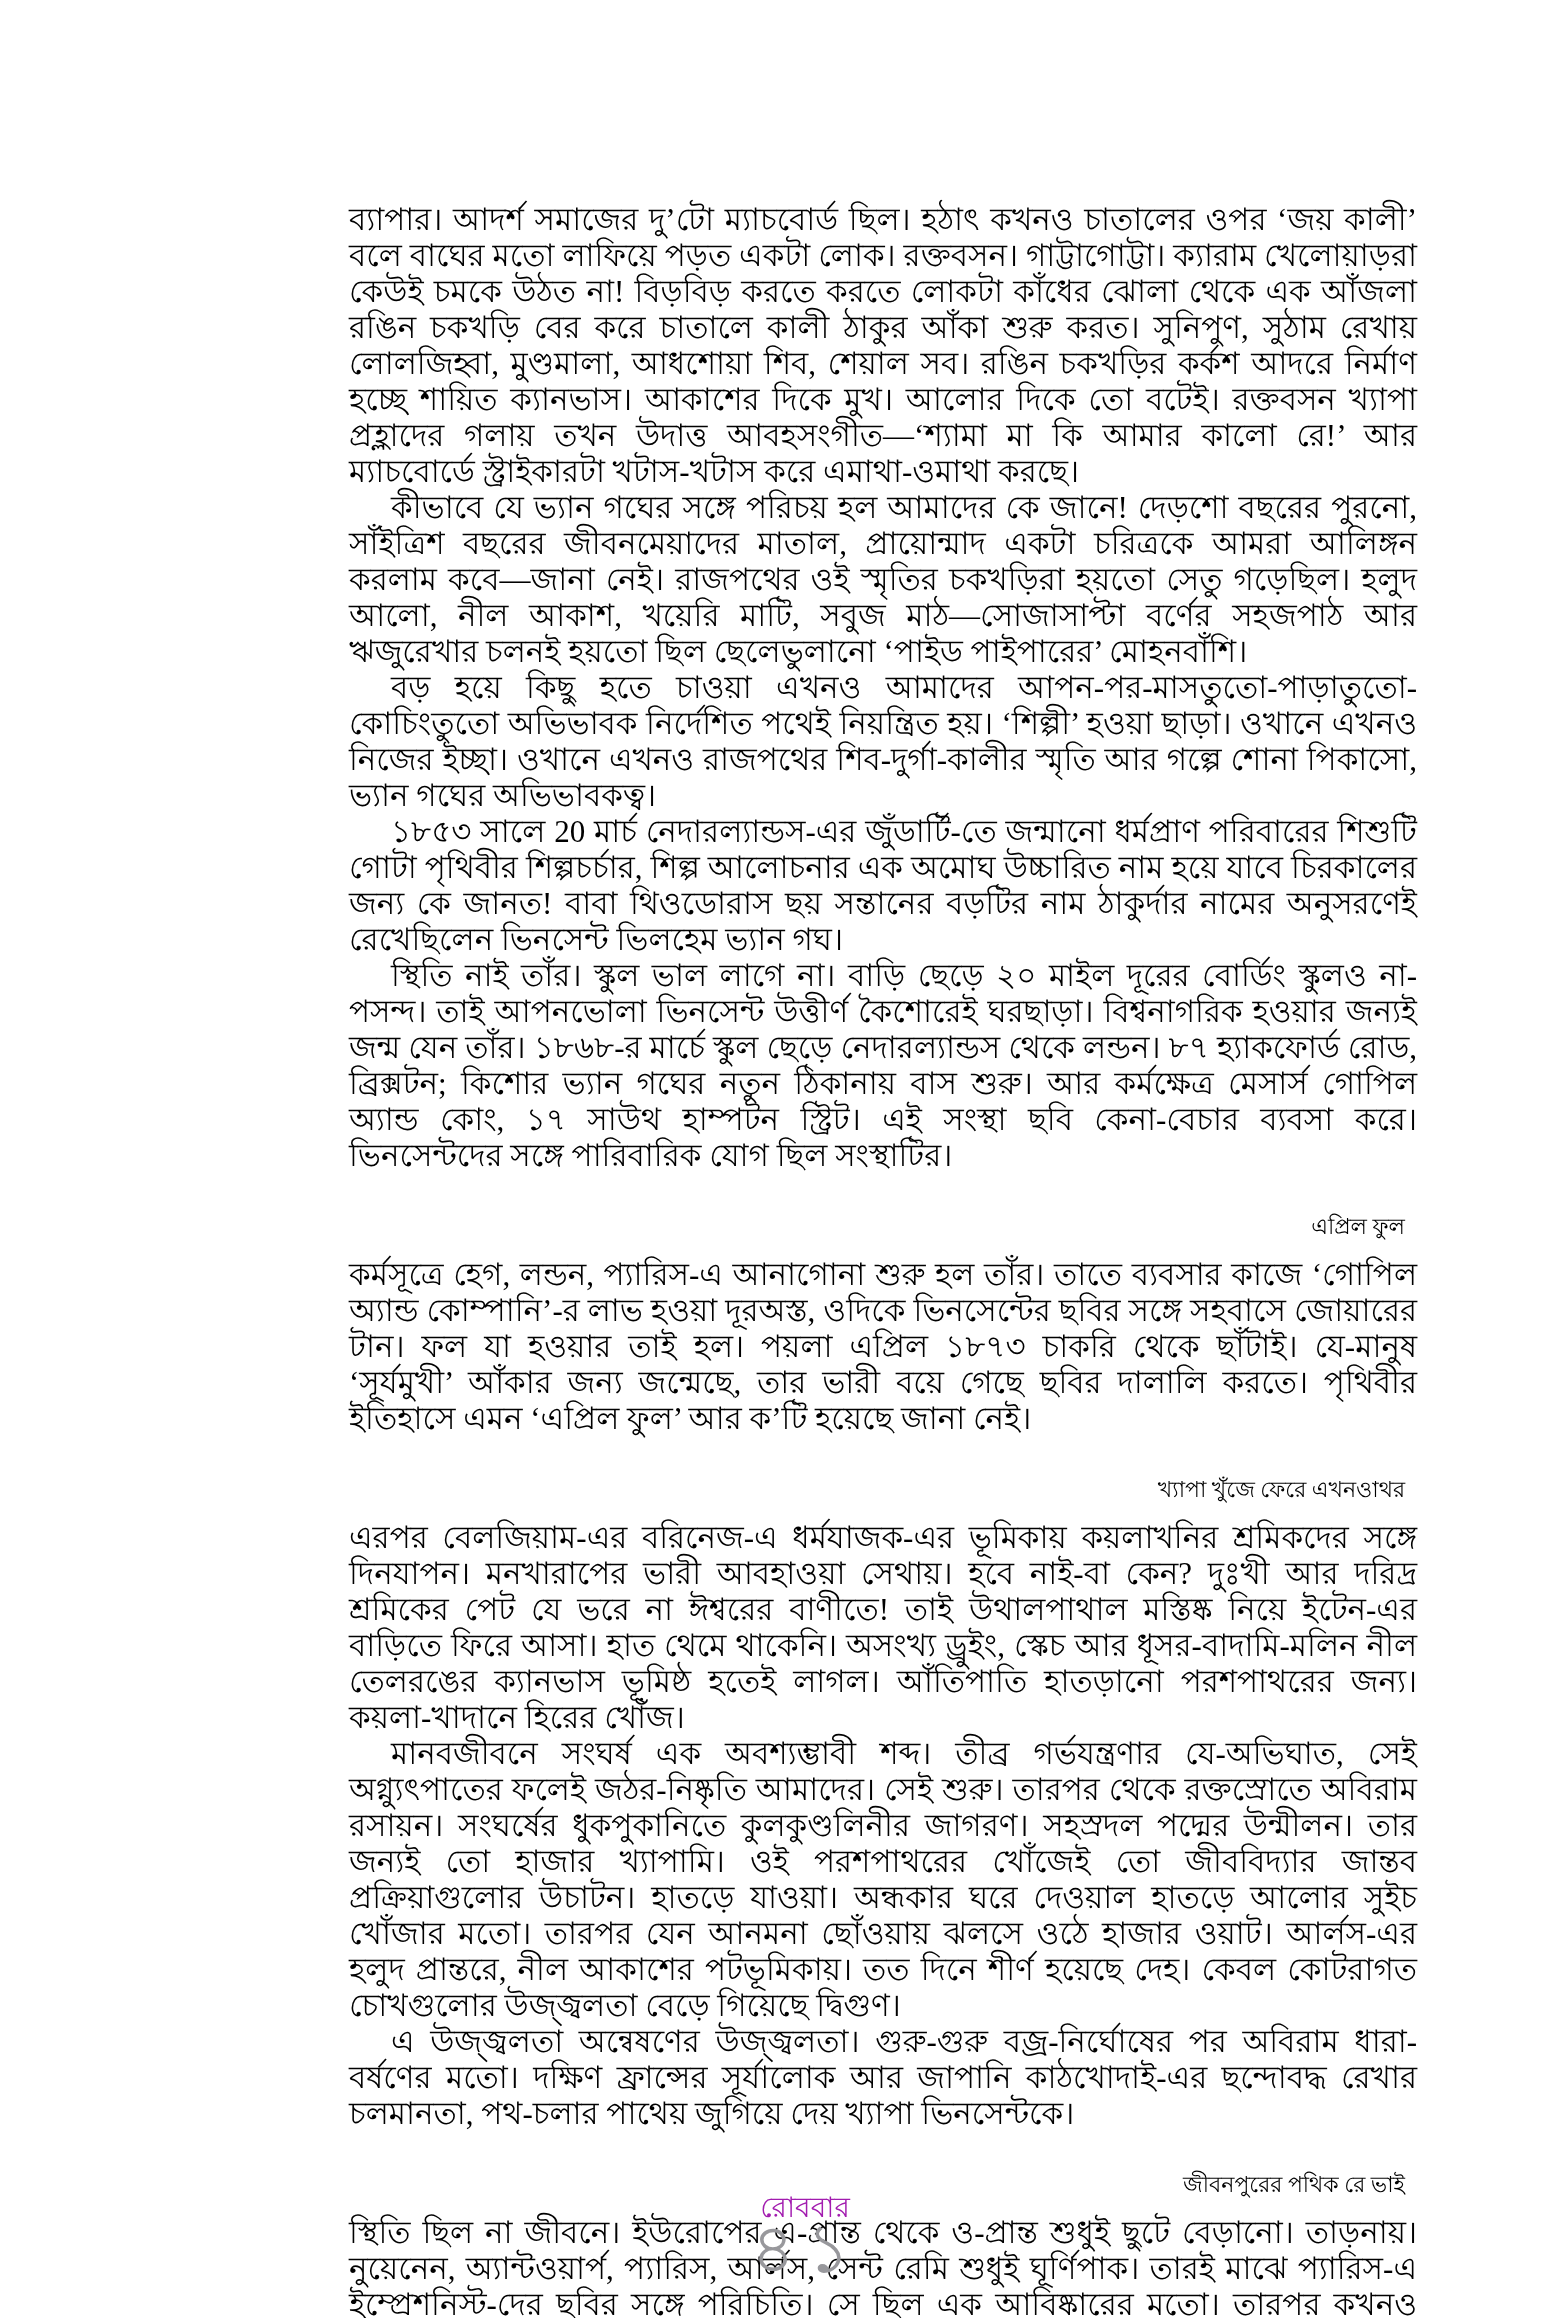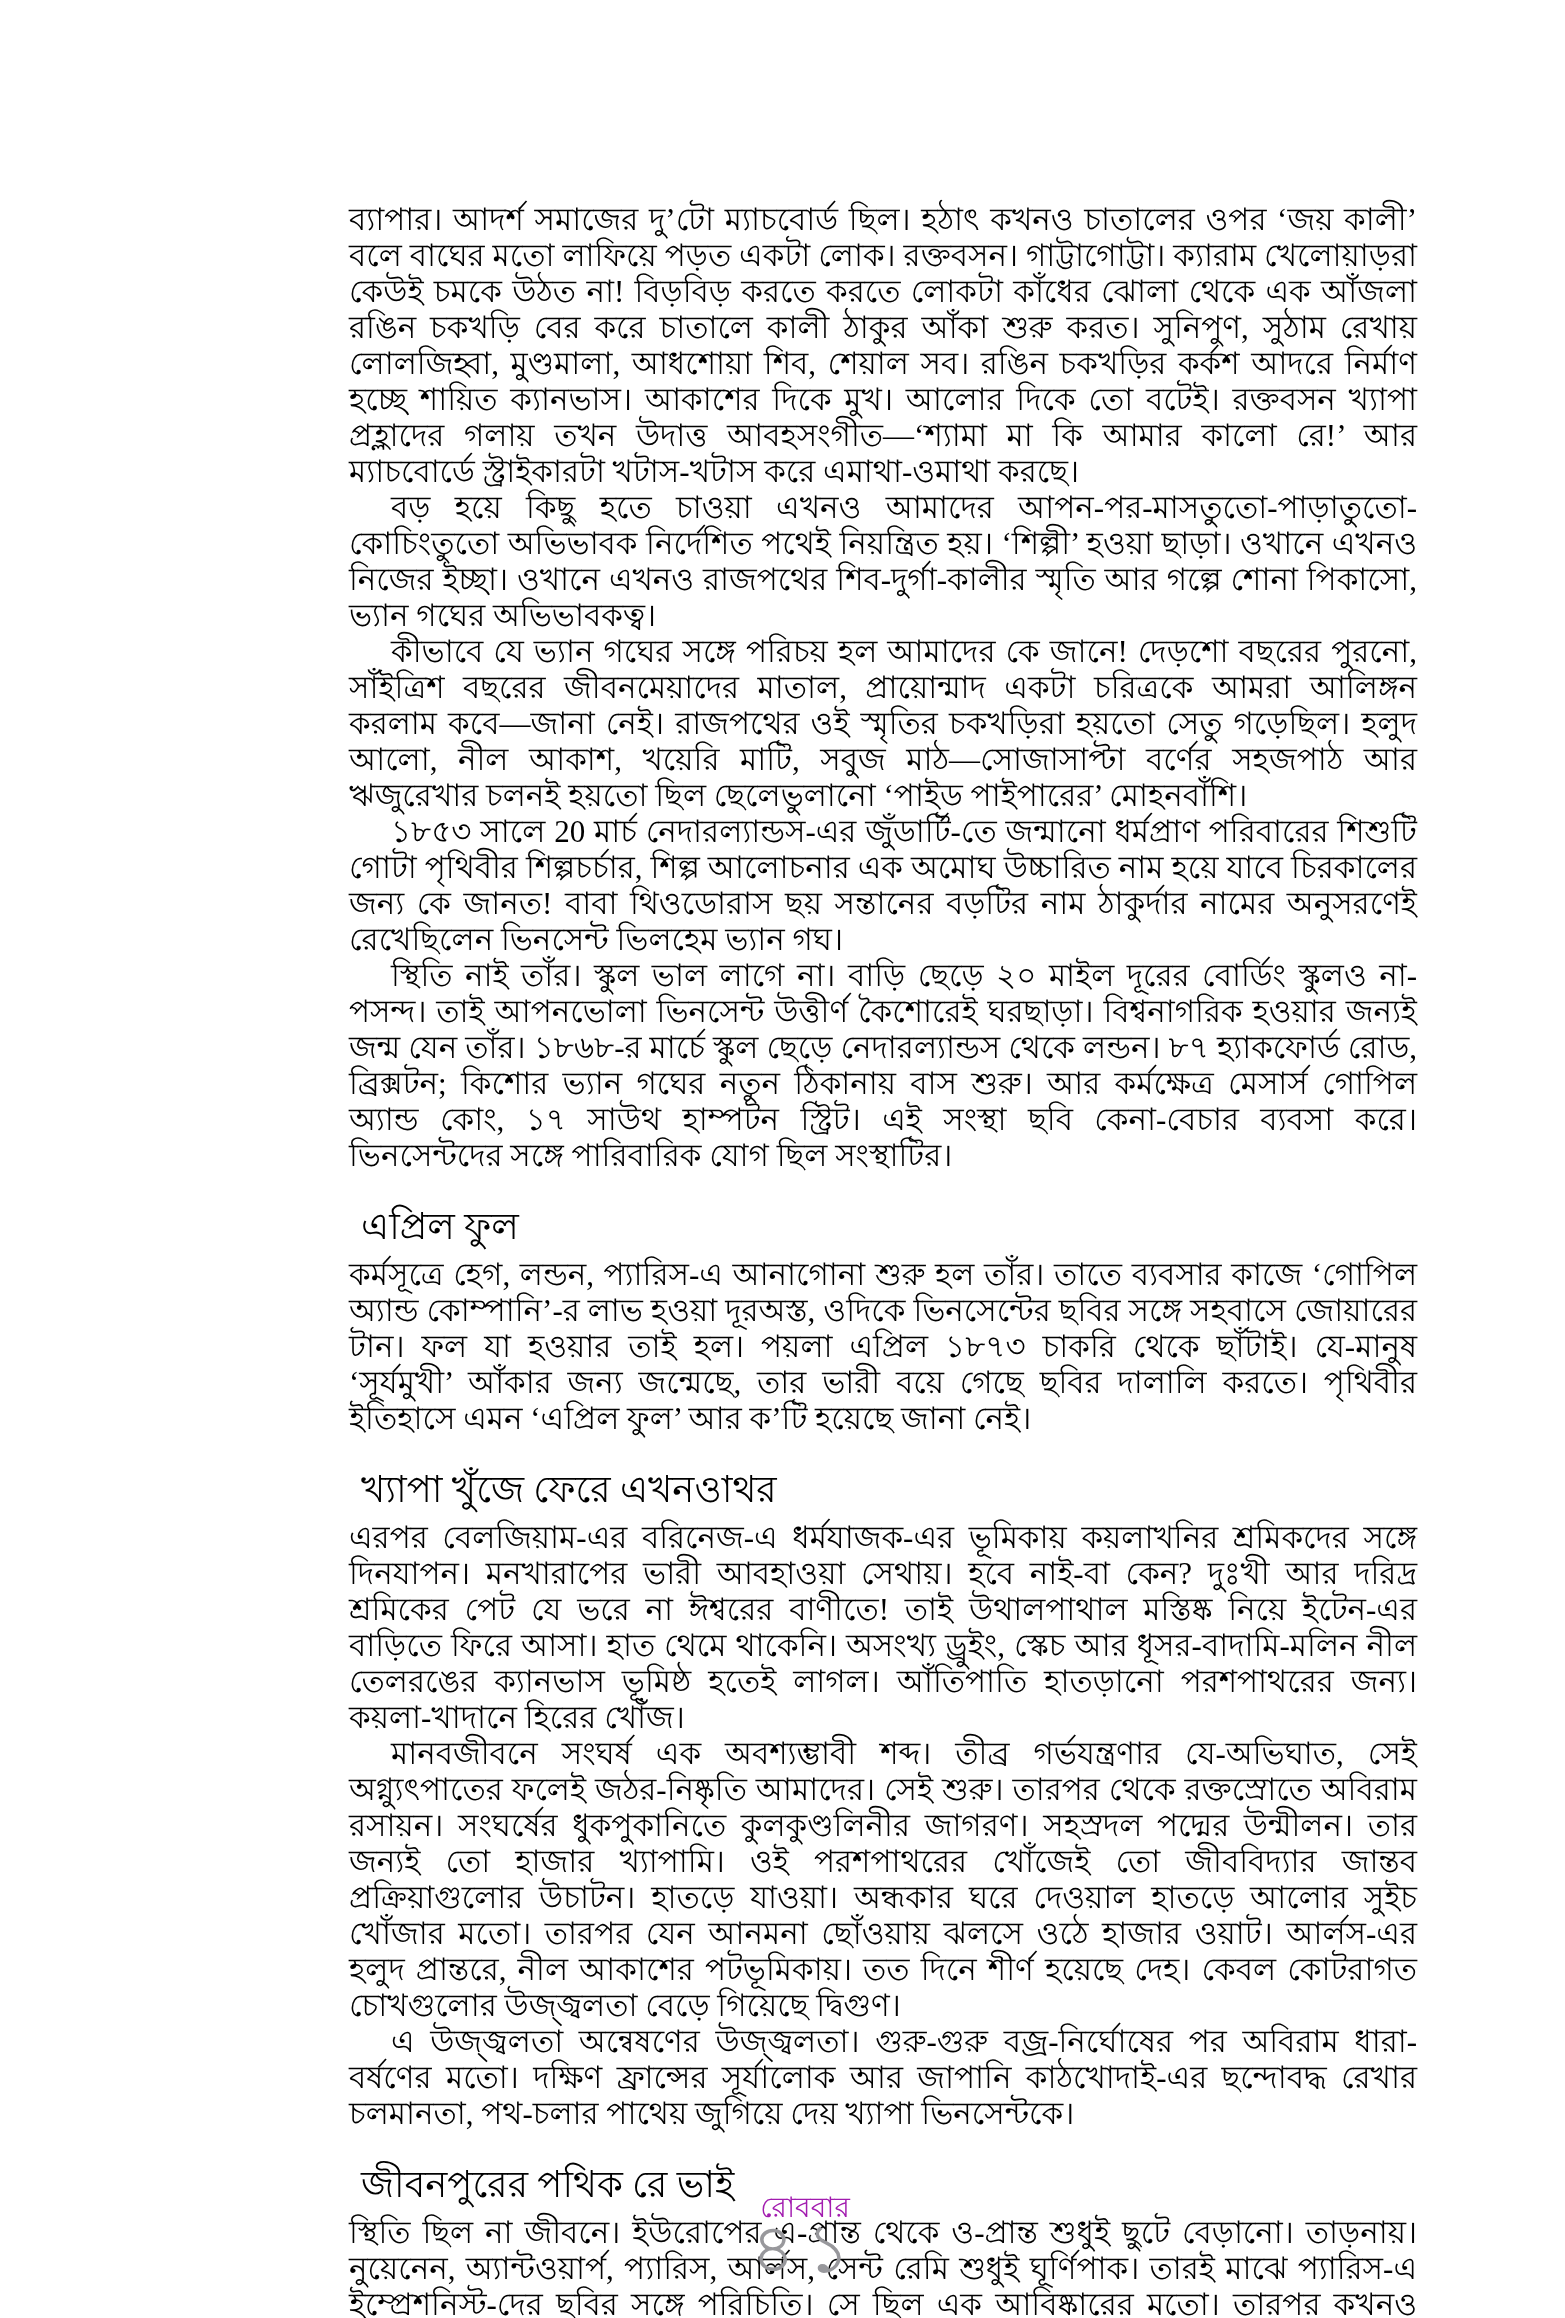--- a/index.html
+++ b/index.html
@@ -29,24 +29,24 @@
   }
   .para {
     margin: 0;
     text-indent: 42px;
   }
   .para.no-indent {
     text-indent: 0;
   }
   .section-heading {
     margin-top: 35px;
-    font-size: 37px;
+    font-size: 22px;
     line-height: 36px;
     font-weight: normal;
-    text-align: left;
+    text-align: right;
   }
   .footer-magazine-name {
     position: absolute;
     top: 2144px;
     left: 757px;
     transform: translateX(-50%);
     font-size: 28px;
     line-height: 31px;
     color: #a21caf;
     white-space: nowrap;
@@ -63,22 +63,22 @@
     white-space: nowrap;
   }
 </style>
 </head>
 <body>
 
 <div class="page">
 
   <div class="article-body" id="article-body">
       <p class="para no-indent">ব্যাপার। আদর্শ সমাজের দু’টো ম্যাচবোর্ড ছিল। হঠাৎ কখনও চাতালের ওপর ‘জয় কালী’ বলে বাঘের মতো লাফিয়ে পড়ত একটা লোক। রক্তবসন। গাট্টাগোট্টা। ক্যারাম খেলোয়াড়রা কেউই চমকে উঠত না! বিড়বিড় করতে করতে লোকটা কাঁধের ঝোলা থেকে এক আঁজলা রঙিন চকখড়ি বের করে চাতালে কালী ঠাকুর আঁকা শুরু করত। সুনিপুণ, সুঠাম রেখায় লোলজিহ্বা, মুণ্ডমালা, আধশোয়া শিব, শেয়াল সব। রঙিন চকখড়ির কর্কশ আদরে নির্মাণ হচ্ছে শায়িত ক্যানভাস। আকাশের দিকে মুখ। আলোর দিকে তো বটেই। রক্তবসন খ্যাপা প্রহ্লাদের গলায় তখন উদাত্ত আবহসংগীত—‘শ্যামা মা কি আমার কালো রে!’ আর ম্যাচবোর্ডে স্ট্রাইকারটা খটাস-খটাস করে এমাথা-ওমাথা করছে।</p>
+      <p class="para">কীভাবে যে ভ্যান গঘের সঙ্গে পরিচয় হল আমাদের কে জানে! দেড়শো বছরের পুরনো, সাঁইত্রিশ বছরের জীবনমেয়াদের মাতাল, প্রায়োন্মাদ একটা চরিত্রকে আমরা আলিঙ্গন করলাম কবে—জানা নেই। রাজপথের ওই স্মৃতির চকখড়িরা হয়তো সেতু গড়েছিল। হলুদ আলো, নীল আকাশ, খয়েরি মাটি, সবুজ মাঠ—সোজাসাপ্টা বর্ণের সহজপাঠ আর ঋজুরেখার চলনই হয়তো ছিল ছেলেভুলানো ‘পাইড পাইপারের’ মোহনবাঁশি।</p>
       <p class="para">বড় হয়ে কিছু হতে চাওয়া এখনও আমাদের আপন-পর-মাসতুতো-পাড়াতুতো-কোচিংতুতো অভিভাবক নির্দেশিত পথেই নিয়ন্ত্রিত হয়। ‘শিল্পী’ হওয়া ছাড়া। ওখানে এখনও নিজের ইচ্ছা। ওখানে এখনও রাজপথের শিব-দুর্গা-কালীর স্মৃতি আর গল্পে শোনা পিকাসো, ভ্যান গঘের অভিভাবকত্ব।</p>
-      <p class="para">কীভাবে যে ভ্যান গঘের সঙ্গে পরিচয় হল আমাদের কে জানে! দেড়শো বছরের পুরনো, সাঁইত্রিশ বছরের জীবনমেয়াদের মাতাল, প্রায়োন্মাদ একটা চরিত্রকে আমরা আলিঙ্গন করলাম কবে—জানা নেই। রাজপথের ওই স্মৃতির চকখড়িরা হয়তো সেতু গড়েছিল। হলুদ আলো, নীল আকাশ, খয়েরি মাটি, সবুজ মাঠ—সোজাসাপ্টা বর্ণের সহজপাঠ আর ঋজুরেখার চলনই হয়তো ছিল ছেলেভুলানো ‘পাইড পাইপারের’ মোহনবাঁশি।</p>
       <p class="para">১৮৫৩ সালে 20 মার্চ নেদারল্যান্ডস-এর জুঁডার্টি-তে জন্মানো ধর্মপ্রাণ পরিবারের শিশুটি গোটা পৃথিবীর শিল্পচর্চার, শিল্প আলোচনার এক অমোঘ উচ্চারিত নাম হয়ে যাবে চিরকালের জন্য কে জানত! বাবা থিওডোরাস ছয় সন্তানের বড়টির নাম ঠাকুর্দার নামের অনুসরণেই রেখেছিলেন ভিনসেন্ট ভিলহেম ভ্যান গঘ।</p>
       <p class="para">স্থিতি নাই তাঁর। স্কুল ভাল লাগে না। বাড়ি ছেড়ে ২০ মাইল দূরের বোর্ডিং স্কুলও না-পসন্দ। তাই আপনভোলা ভিনসেন্ট উত্তীর্ণ কৈশোরেই ঘরছাড়া। বিশ্বনাগরিক হওয়ার জন্যই জন্ম যেন তাঁর। ১৮৬৮-র মার্চে স্কুল ছেড়ে নেদারল্যান্ডস থেকে লন্ডন। ৮৭ হ্যাকফোর্ড রোড, ব্রিক্সটন; কিশোর ভ্যান গঘের নতুন ঠিকানায় বাস শুরু। আর কর্মক্ষেত্র মেসার্স গোপিল অ্যান্ড কোং, ১৭ সাউথ হাম্পটন স্ট্রিট। এই সংস্থা ছবি কেনা-বেচার ব্যবসা করে। ভিনসেন্টদের সঙ্গে পারিবারিক যোগ ছিল সংস্থাটির।</p>
       <div class="section-heading">এপ্রিল ফুল</div>
       <p class="para no-indent">কর্মসূত্রে হেগ, লন্ডন, প্যারিস-এ আনাগোনা শুরু হল তাঁর। তাতে ব্যবসার কাজে ‘গোপিল অ্যান্ড কোম্পানি’-র লাভ হওয়া দূরঅস্ত, ওদিকে ভিনসেন্টের ছবির সঙ্গে সহবাসে জোয়ারের টান। ফল যা হওয়ার তাই হল। পয়লা এপ্রিল ১৮৭৩ চাকরি থেকে ছাঁটাই। যে-মানুষ ‘সূর্যমুখী’ আঁকার জন্য জন্মেছে, তার ভারী বয়ে গেছে ছবির দালালি করতে। পৃথিবীর ইতিহাসে এমন ‘এপ্রিল ফুল’ আর ক’টি হয়েছে জানা নেই।</p>
       <div class="section-heading">খ্যাপা খুঁজে ফেরে এখনওাথর</div>
       <p class="para no-indent">এরপর বেলজিয়াম-এর বরিনেজ-এ ধর্মযাজক-এর ভূমিকায় কয়লাখনির শ্রমিকদের সঙ্গে দিনযাপন। মনখারাপের ভারী আবহাওয়া সেথায়। হবে নাই-বা কেন? দুঃখী আর দরিদ্র শ্রমিকের পেট যে ভরে না ঈশ্বরের বাণীতে! তাই উথালপাথাল মস্তিষ্ক নিয়ে ইটেন-এর বাড়িতে ফিরে আসা। হাত থেমে থাকেনি। অসংখ্য ড্রুইং, স্কেচ আর ধূসর-বাদামি-মলিন নীল তেলরঙের ক্যানভাস ভূমিষ্ঠ হতেই লাগল। আঁতিপাতি হাতড়ানো পরশপাথরের জন্য। কয়লা-খাদানে হিরের খোঁজ।</p>
       <p class="para">মানবজীবনে সংঘর্ষ এক অবশ্যম্ভাবী শব্দ। তীব্র গর্ভযন্ত্রণার যে-অভিঘাত, সেই অগ্ন্যুৎপাতের ফলেই জঠর-নিষ্কৃতি আমাদের। সেই শুরু। তারপর থেকে রক্তস্রোতে অবিরাম রসায়ন। সংঘর্ষের ধুকপুকানিতে কুলকুণ্ডলিনীর জাগরণ। সহস্রদল পদ্মের উন্মীলন। তার জন্যই তো হাজার খ্যাপামি। ওই পরশপাথরের খোঁজেই তো জীববিদ্যার জান্তব প্রক্রিয়াগুলোর উচাটন। হাতড়ে যাওয়া। অন্ধকার ঘরে দেওয়াল হাতড়ে আলোর সুইচ খোঁজার মতো। তারপর যেন আনমনা ছোঁওয়ায় ঝলসে ওঠে হাজার ওয়াট। আর্লস-এর হলুদ প্রান্তরে, নীল আকাশের পটভূমিকায়। তত দিনে শীর্ণ হয়েছে দেহ। কেবল কোটরাগত চোখগুলোর উজ্জ্বলতা বেড়ে গিয়েছে দ্বিগুণ।</p>
       <p class="para">এ উজ্জ্বলতা অন্বেষণের উজ্জ্বলতা। গুরু-গুরু বজ্র-নির্ঘোষের পর অবিরাম ধারা-বর্ষণের মতো। দক্ষিণ ফ্রান্সের সূর্যালোক আর জাপানি কাঠখোদাই-এর ছন্দোবদ্ধ রেখার চলমানতা, পথ-চলার পাথেয় জুগিয়ে দেয় খ্যাপা ভিনসেন্টকে।</p>
       <div class="section-heading">জীবনপুরের পথিক রে ভাই</div>
       <p class="para no-indent">স্থিতি ছিল না জীবনে। ইউরোপের এ-প্রান্ত থেকে ও-প্রান্ত শুধুই ছুটে বেড়ানো। তাড়নায়। নুয়েনেন, অ্যান্টওয়ার্প, প্যারিস, আর্লস, সেন্ট রেমি শুধুই ঘূর্ণিপাক। তারই মাঝে প্যারিস-এ ইম্প্রেশনিস্ট-দের ছবির সঙ্গে পরিচিতি। সে ছিল এক আবিষ্কারের মতো। তারপর কখনও পৈতৃক ভিটে, কখনও গির্জার</p>

